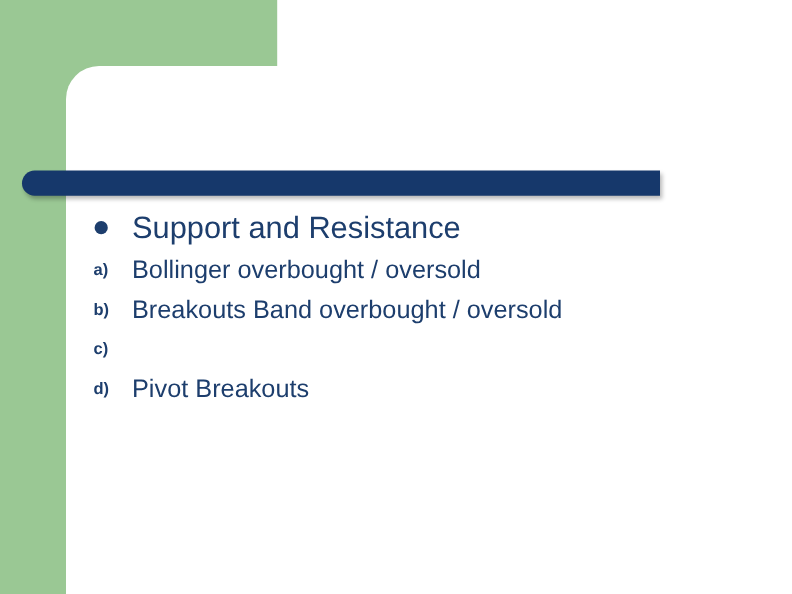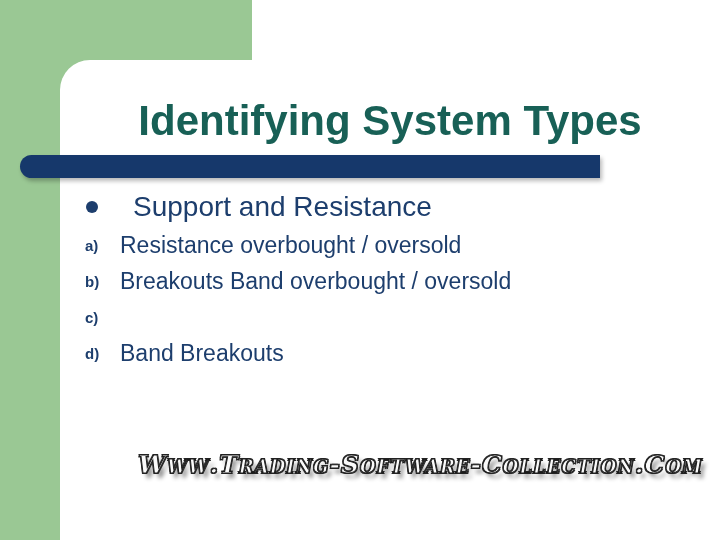--- a/index.html
+++ b/index.html
@@ -46,21 +46,20 @@
     width: 580px; height: 23px;
     background: var(--navy, #16386B);
     border-radius: 12px 0 0 12px;
     box-shadow: 2px 3px 4px rgba(0,0,0,0.28);
   }
   .main-bullet-row {
     position: absolute;
     left: 86px; top: 190px;
     display: flex;
     align-items: flex-start;
-    gap: 13px;
   }
   .bullet-dot {
     width: 12px; height: 12px;
     border-radius: 50%;
     background: var(--textnavy, #1D3E6D);
     margin-top: 11px;
   }
   .main-bullet-text {
     margin-left: 22px;
     font-size: 28px;
@@ -111,42 +110,40 @@
 </style>
 </head>
 <body>
 
 <div class="slide">
 
   <div class="green-panel"></div>
 
   <div class="content-sheet"></div>
 
-  <div class="slide-title">Identifying System Types</div>
 
   <div class="title-bar"></div>
 
   <div class="main-bullet-row">
     <div class="bullet-dot"></div>
     <div class="main-bullet-text">Support and Resistance</div>
   </div>
 
   <div class="sub-list">
     <div class="sub-row">
       <span class="sub-label">a)</span>
-      <span class="sub-text">Resistance overbought / oversold</span>
+      <span class="sub-text">Bollinger overbought / oversold</span>
     </div>
     <div class="sub-row">
       <span class="sub-label">b)</span>
       <span class="sub-text">Breakouts Band overbought / oversold</span>
     </div>
     <div class="sub-row">
       <span class="sub-label">c)</span>
     </div>
     <div class="sub-row">
       <span class="sub-label">d)</span>
-      <span class="sub-text">Band Breakouts</span>
+      <span class="sub-text">Pivot Breakouts</span>
     </div>
   </div>
 
-  <div class="watermark">Www.Trading-Software-Collection.Com</div>
 
 </div>
 
 </body></html>

